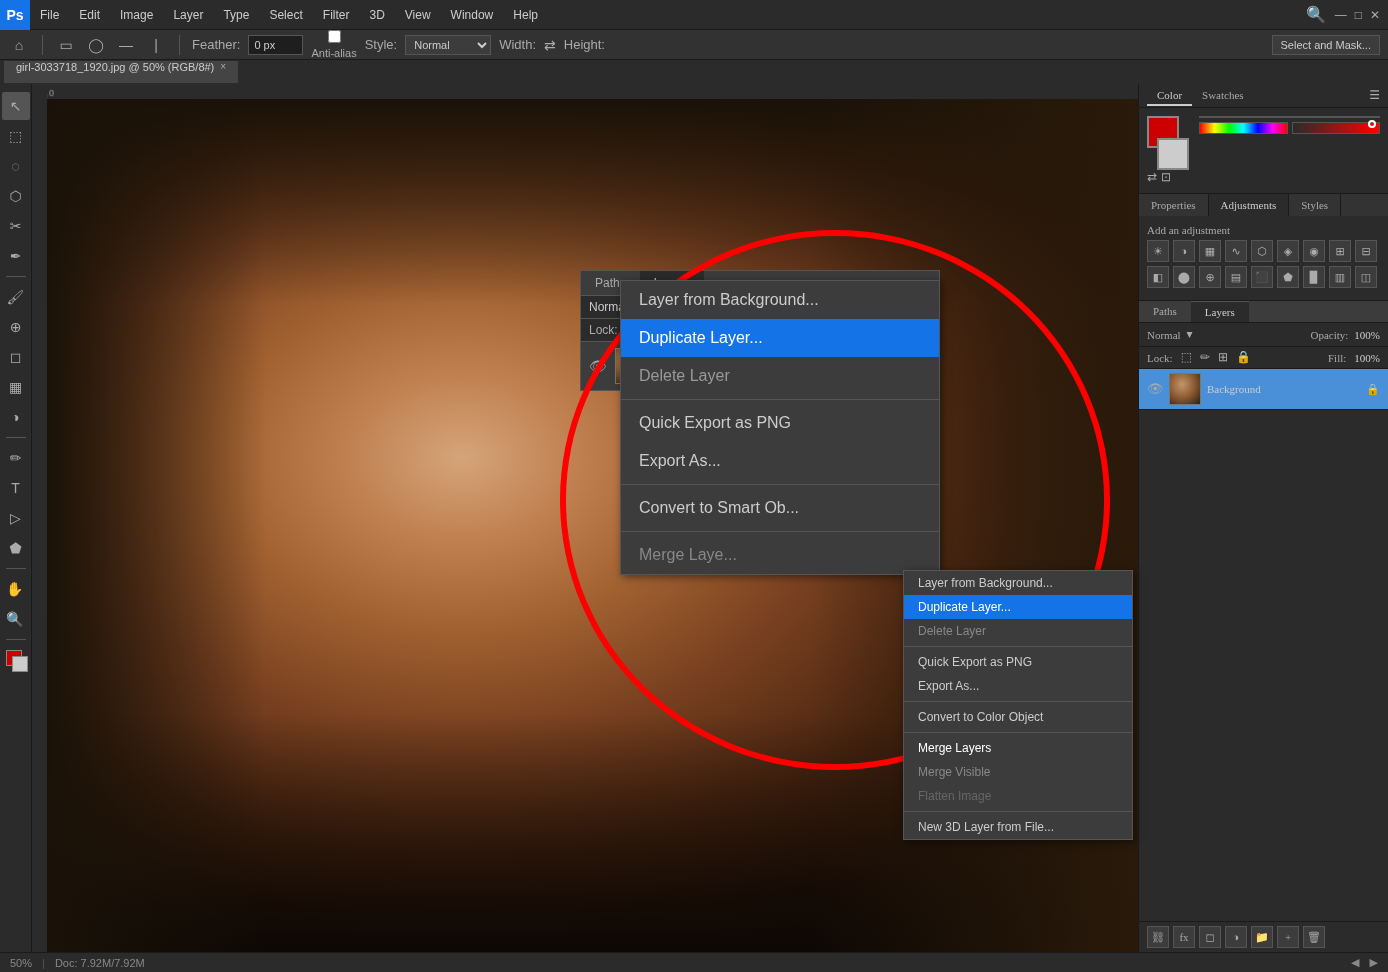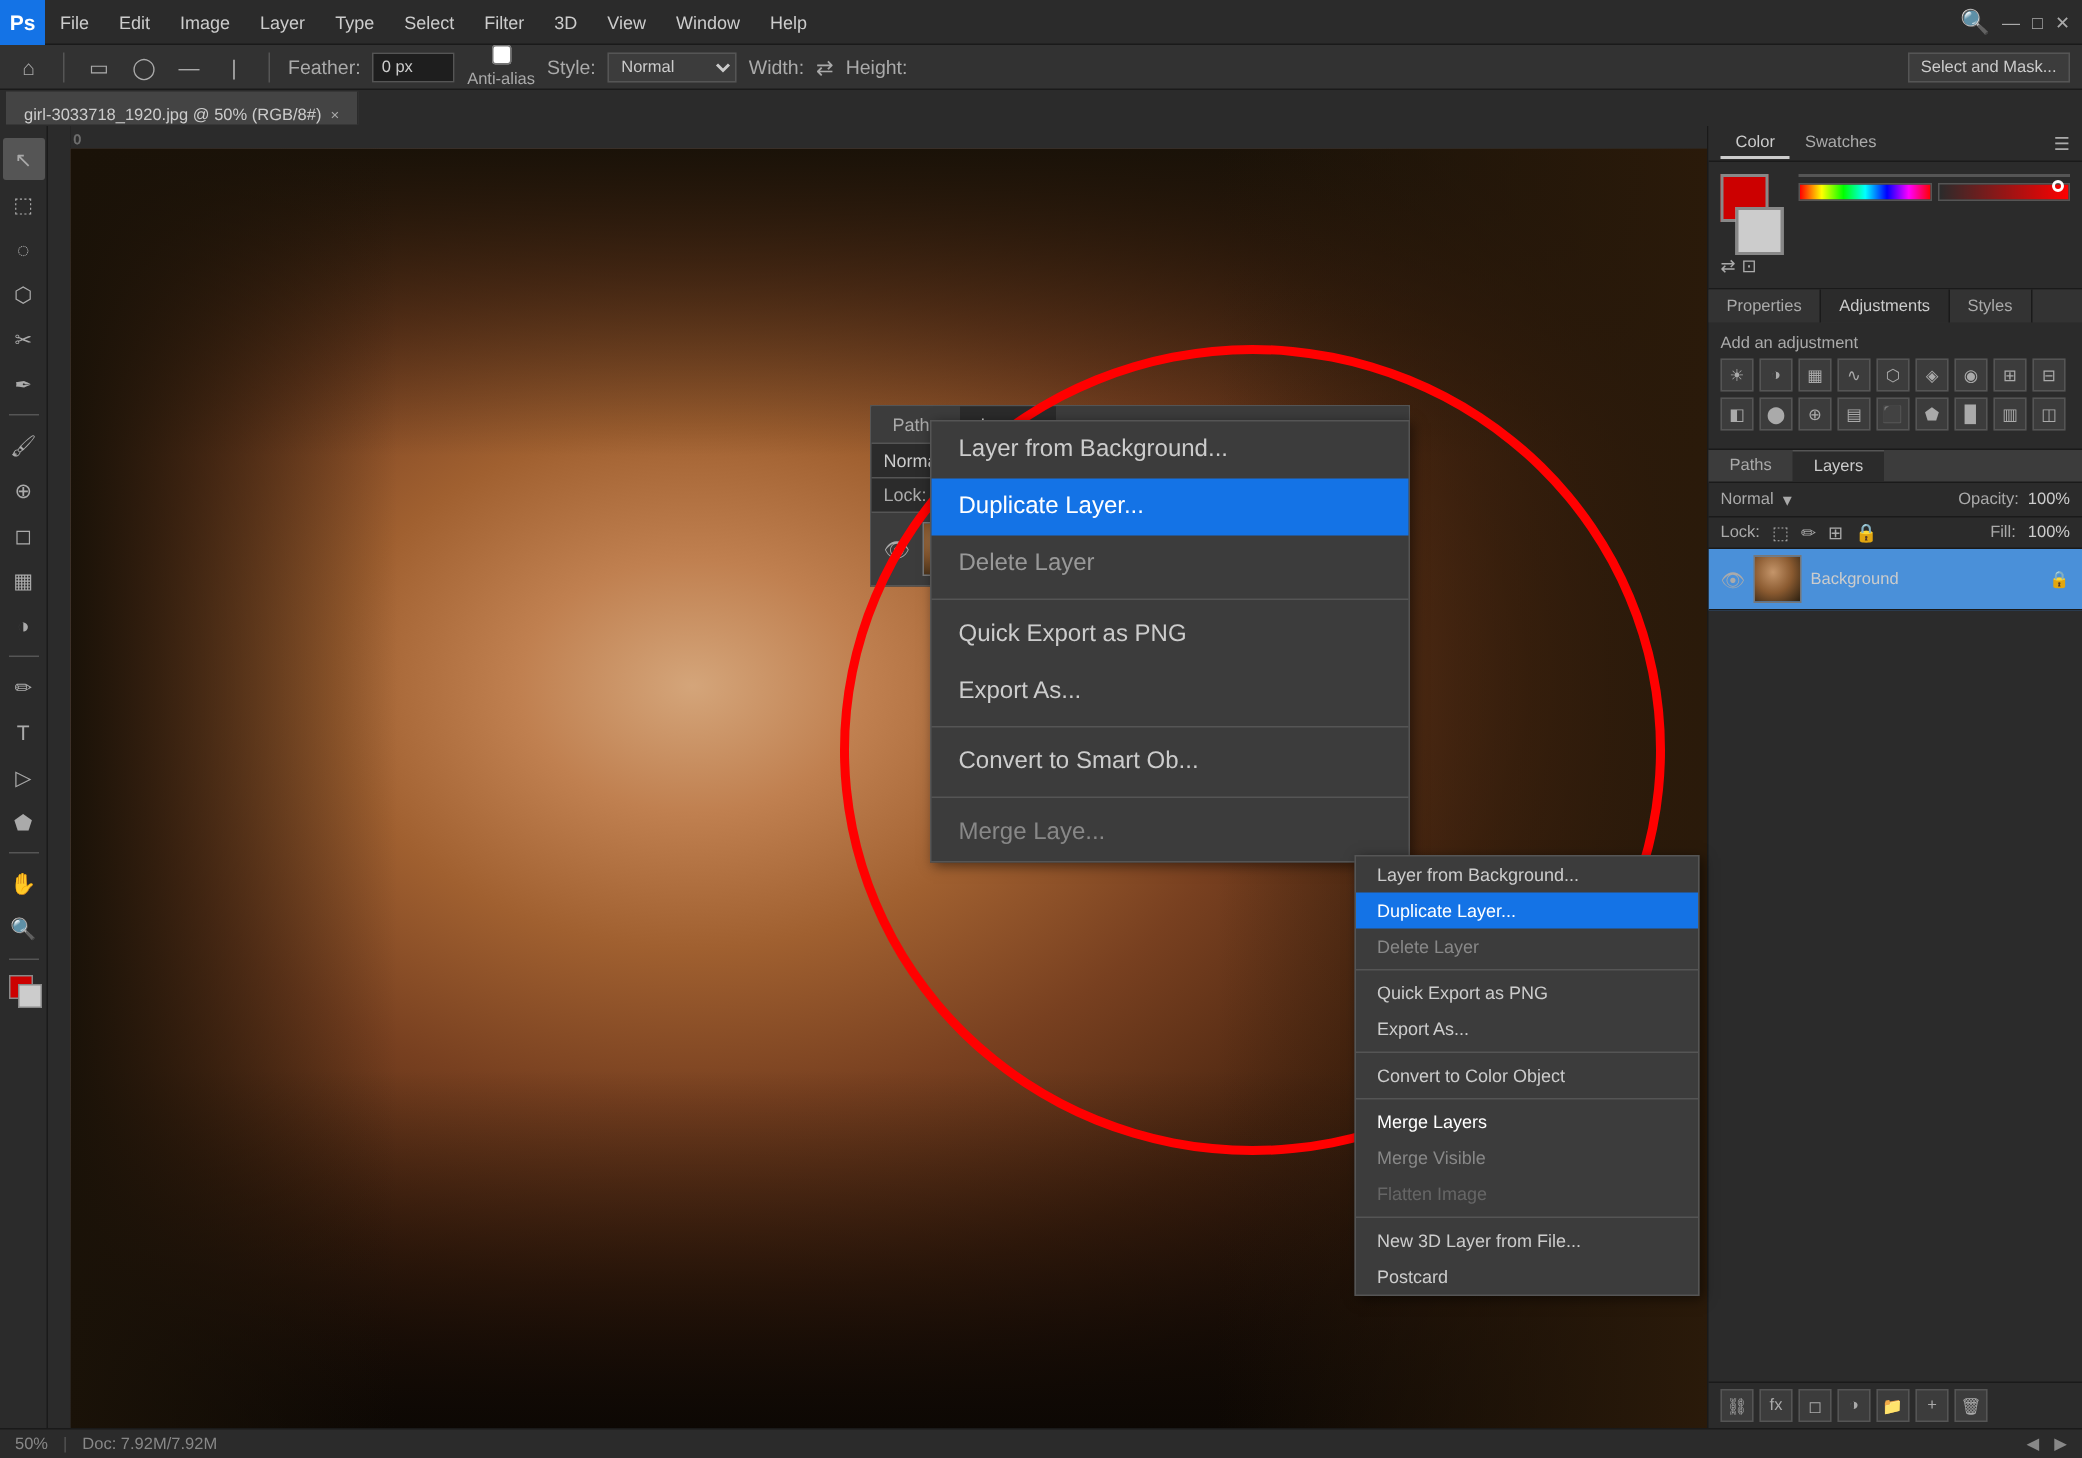--- a/index.html
+++ b/index.html
@@ -24,21 +24,21 @@
     .opt-label { color: #aaa; font-size: 13px; }
     .opt-input { background: #1e1e1e; border: 1px solid #555; color: #ccc; padding: 2px 5px; width: 55px; font-size: 11px; height: 20px; }
     .opt-checkbox-wrap { display: flex; align-items: center; gap: 4px; color: #aaa; font-size: 11px; flex-direction: column; }
     .opt-select { background: #3c3c3c; border: 1px solid #555; color: #ccc; font-size: 11px; height: 20px; padding: 0 4px; }
     .opt-btn { background: #3c3c3c; border: 1px solid #555; color: #ccc; font-size: 11px; padding: 2px 8px; cursor: pointer; height: 20px; }
 
     
     #tab-bar {
       width: 100%; height: 24px; background: #2b2b2b; display: flex; align-items: center; padding-left: 4px;
     }
-    .tab { background: #444; color: #ccc; padding: 0 12px; height: 22px; display: flex; align-items: flex-end; font-size: 11px; gap: 6px; border-right: 1px solid #2b2b2b; }
+    .tab { background: #444; color: #ccc; padding: 0 12px; height: 22px; display: flex; align-items: flex-start; font-size: 11px; gap: 6px; border-right: 1px solid #2b2b2b; }
     .tab-close { color: #aaa; cursor: pointer; font-size: 10px; }
 
     
     #main-area { display: flex; width: 100%; height: calc(100% - 60px - 24px - 20px); }
 
     
     #left-toolbar {
       width: 32px; background: #2b2b2b; border-right: 1px solid #1a1a1a;
       display: flex; flex-direction: column; align-items: center; padding-top: 8px; gap: 2px;
     }
@@ -53,21 +53,21 @@
     #canvas-content { position: absolute; top: 15px; left: 15px; right: 0; bottom: 0; overflow: hidden; background: #525252; }
 
     
     #photo-canvas {
       width: 100%; height: 100%;
       background: radial-gradient(ellipse at 40% 35%, #c4956a 0%, #a0703f 20%, #8a5a30 35%, #4a3520 55%, #2a1f10 70%, #1a1208 85%, #0d0a05 100%);
       position: relative;
     }
 
     
-    #right-panel { width: 250px; background: #2b2b2b; border-left: 1px solid #1a1a1a; display: flex; flex-direction: column; }
+    #right-panel { width: 250px; background: #2b2b2b; border-left: 1px solid #1a1a1a; display: flex; flex-direction: column; font-family: Liberation Serif, serif; }
 
     
     #color-panel { border-bottom: 1px solid #1a1a1a; }
     .panel-header { height: 24px; background: #2b2b2b; display: flex; align-items: center; justify-content: space-between; padding: 0 8px; border-bottom: 1px solid #1a1a1a; }
     .panel-tabs { display: flex; gap: 0; }
     .panel-tab { padding: 3px 10px; font-size: 11px; color: #aaa; cursor: pointer; }
     .panel-tab.active { color: #ccc; border-bottom: 2px solid #ccc; }
 
     #color-picker-area { display: flex; padding: 8px; gap: 8px; align-items: flex-start; }
     #color-swatches { display: flex; flex-direction: column; gap: 4px; }
@@ -478,16 +478,15 @@
     <div class="sctx-item">Quick Export as PNG</div>
     <div class="sctx-item">Export As...</div>
     <div class="sctx-separator"></div>
     <div class="sctx-item">Convert to Color Object</div>
     <div class="sctx-separator"></div>
     <div class="sctx-item" style="color:#ffffff;">Merge Layers</div>
     <div class="sctx-item" style="color:#888;">Merge Visible</div>
     <div class="sctx-item" style="color:#666;">Flatten Image</div>
     <div class="sctx-separator"></div>
     <div class="sctx-item">New 3D Layer from File...</div>
-    <div class="sctx-item">Postcard</div>
   </div>
 
 </div>
 
 </body></html>

